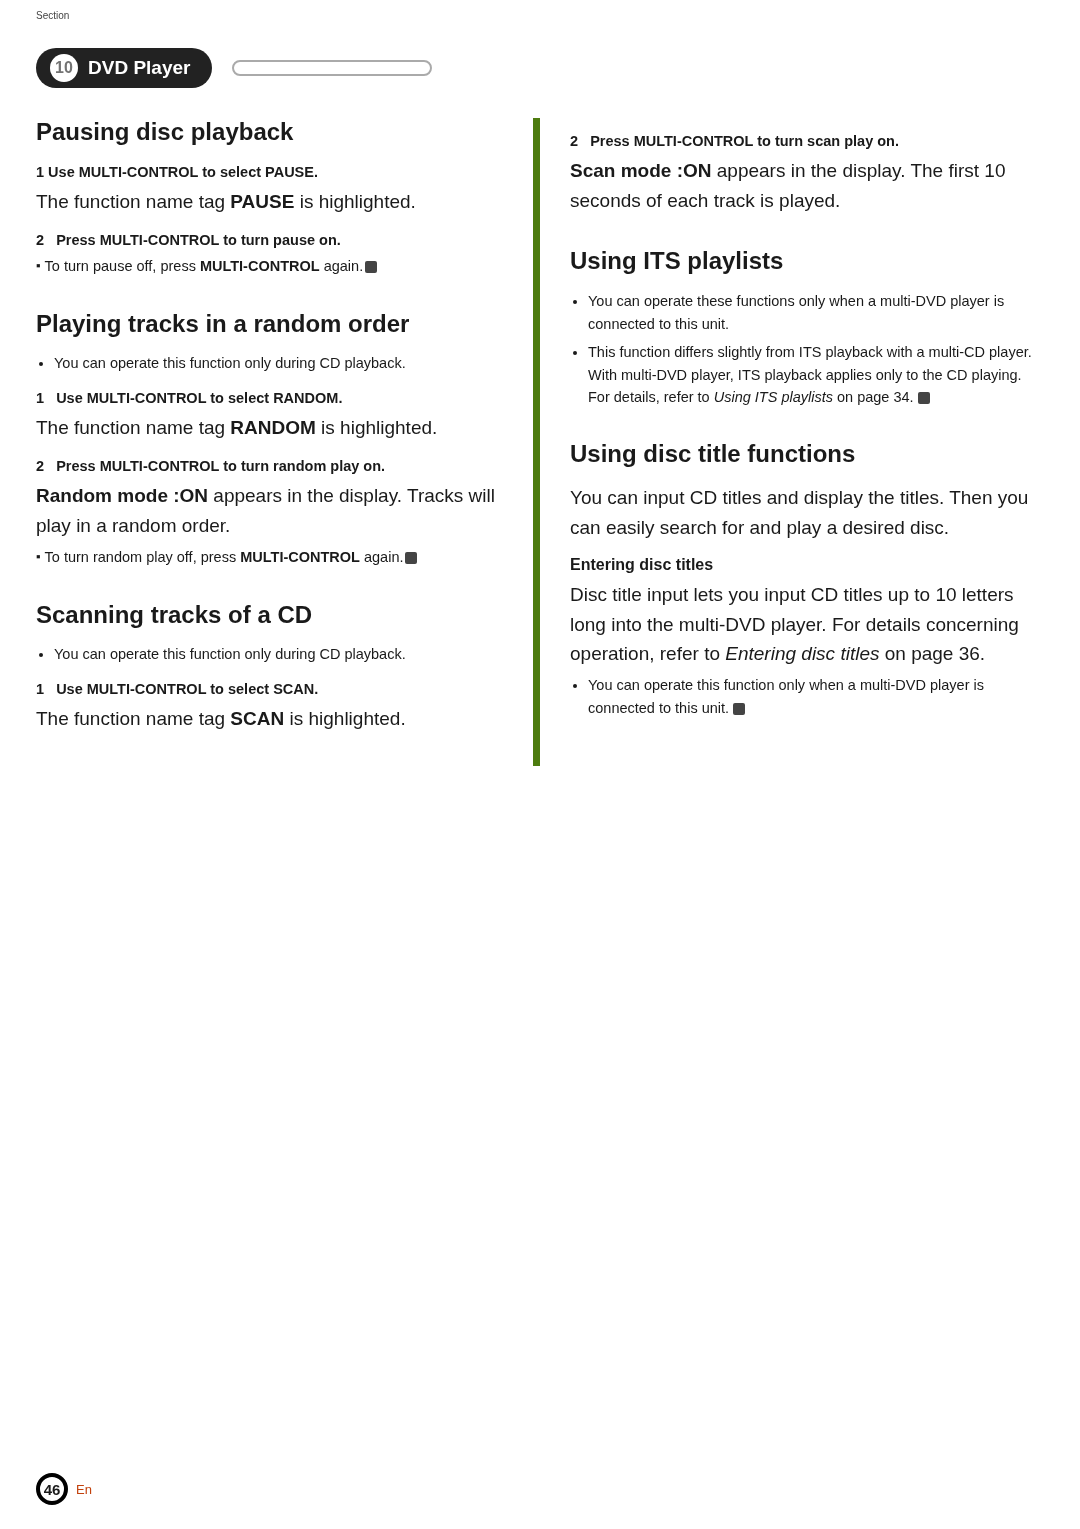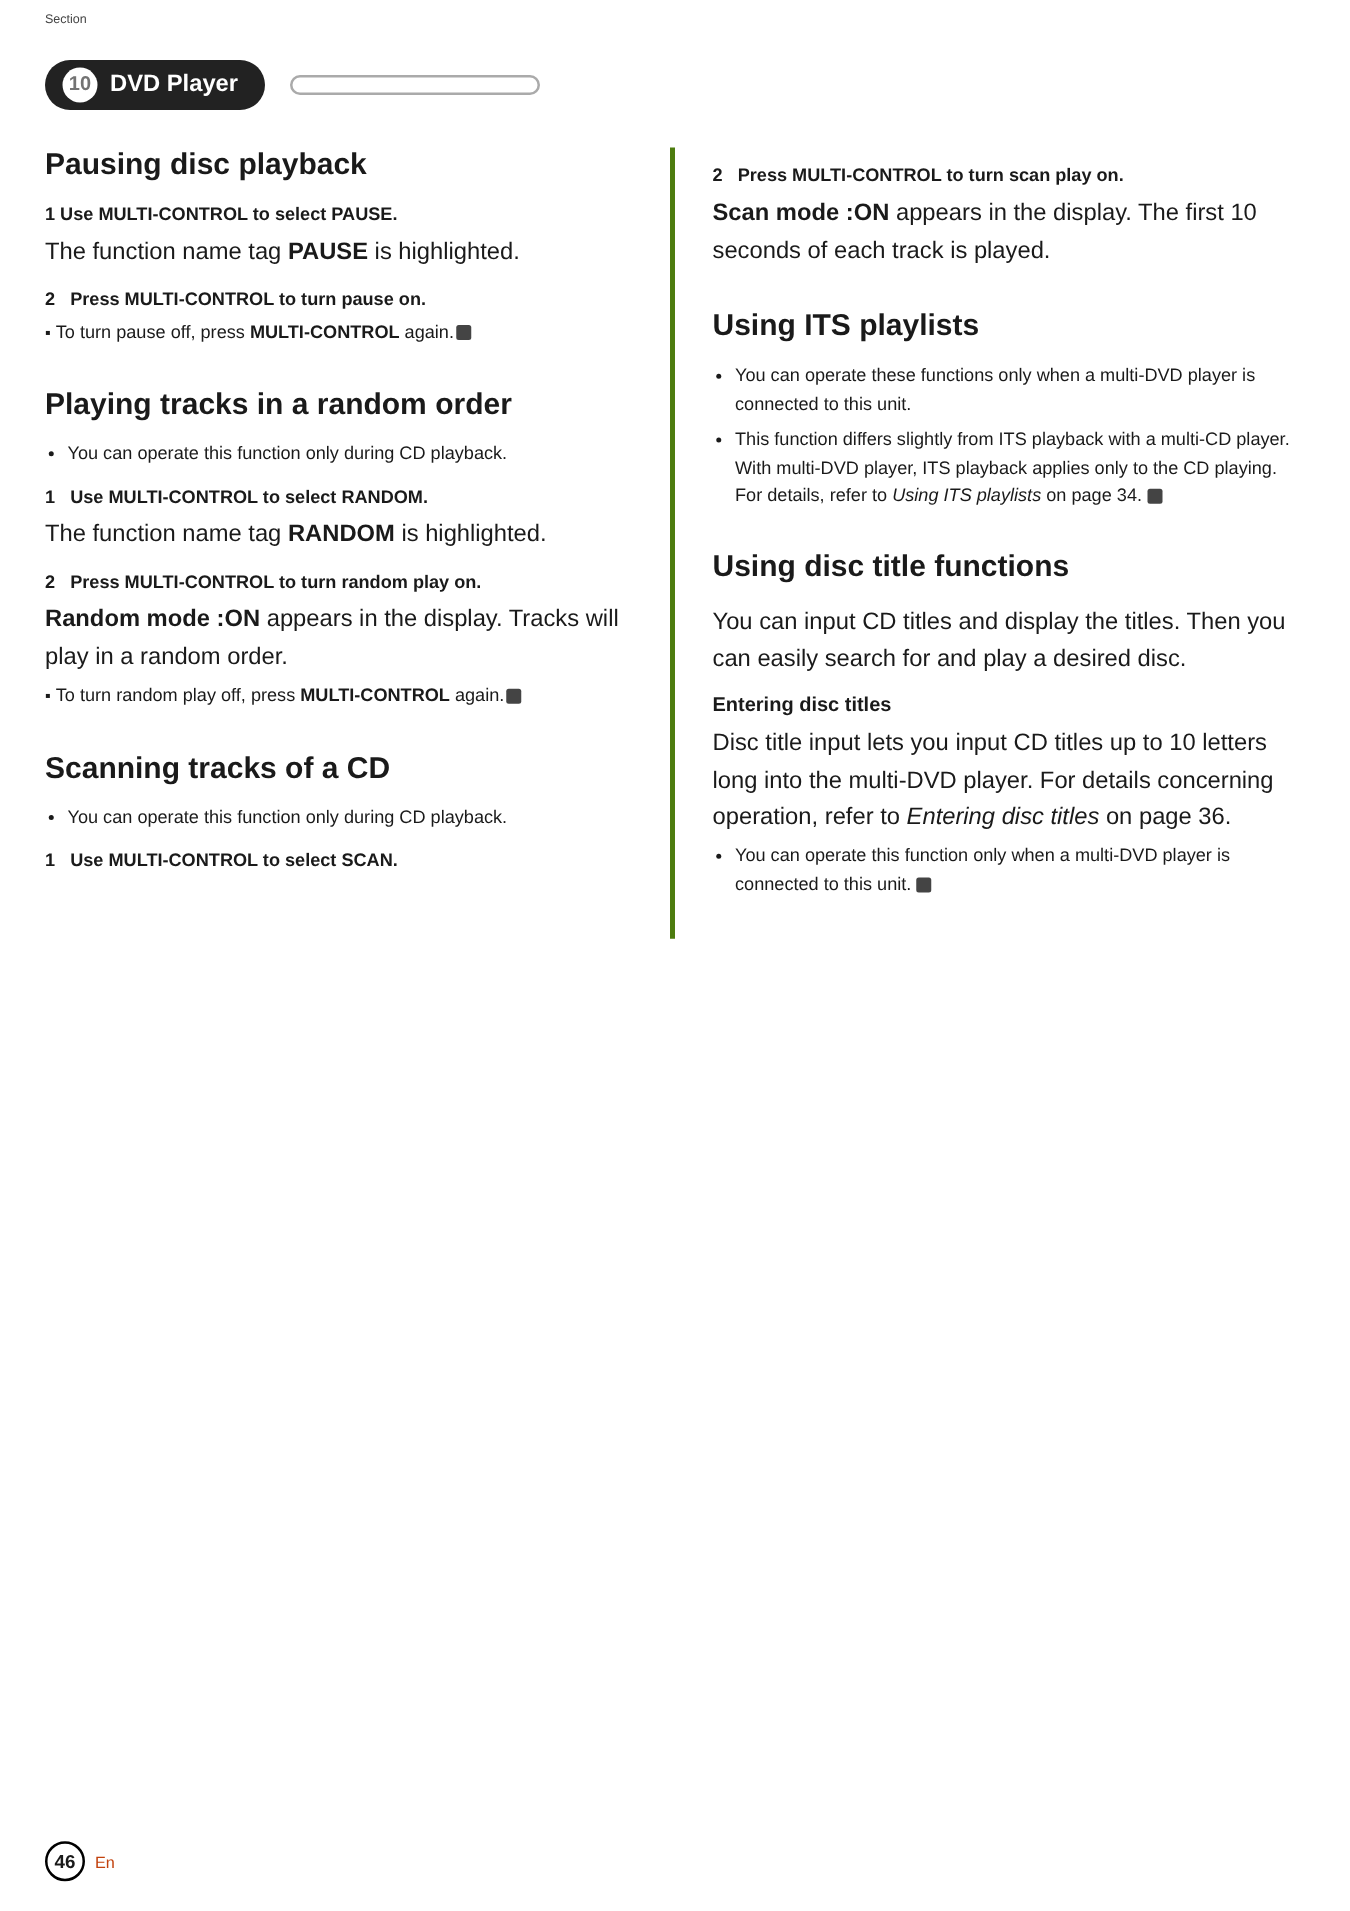--- a/index.html
+++ b/index.html
@@ -61,21 +61,21 @@
 
     .content-area {
       display: grid;
       grid-template-columns: 1fr 1fr;
       gap: 0;
       padding: 30px 36px 30px 36px;
     }
 
     .col-left {
       padding-right: 30px;
-      border-right: 4px solid #4d7c0f;
+      border-right: 7px solid #4d7c0f;
     }
 
     .col-right {
       padding-left: 30px;
     }
 
     .section-block {
       margin-bottom: 32px;
     }
 
@@ -154,21 +154,21 @@
       position: absolute;
       bottom: 24px;
       left: 36px;
       display: flex;
       align-items: center;
       gap: 8px;
     }
 
     .page-number {
       background: #fff;
-      border: 2px solid #000000;
+      border: 4px solid #000000;
       border-radius: 50%;
       width: 32px;
       height: 32px;
       display: flex;
       align-items: center;
       justify-content: center;
       font-size: 15px;
       font-weight: bold;
     }
 
@@ -244,20 +244,23 @@
 
     <div class="section-block">
       <h2>Scanning tracks of a CD</h2>
 
       <ul>
         <li>You can operate this function only during CD playback.</li>
       </ul>
 
       <p class="step-heading">
         <strong>1&nbsp;&nbsp;&nbsp;Use MULTI-CONTROL to select SCAN.</strong>
+      </p>
+      <p>
+        The function name tag <strong>SCAN</strong> is highlighted.
       </p>
     </div>
 
   </div>
 
   <div class="col-right">
 
     <div class="section-block">
       <p class="step-heading">
         <strong>2&nbsp;&nbsp;&nbsp;Press MULTI-CONTROL to turn scan play on.</strong>

